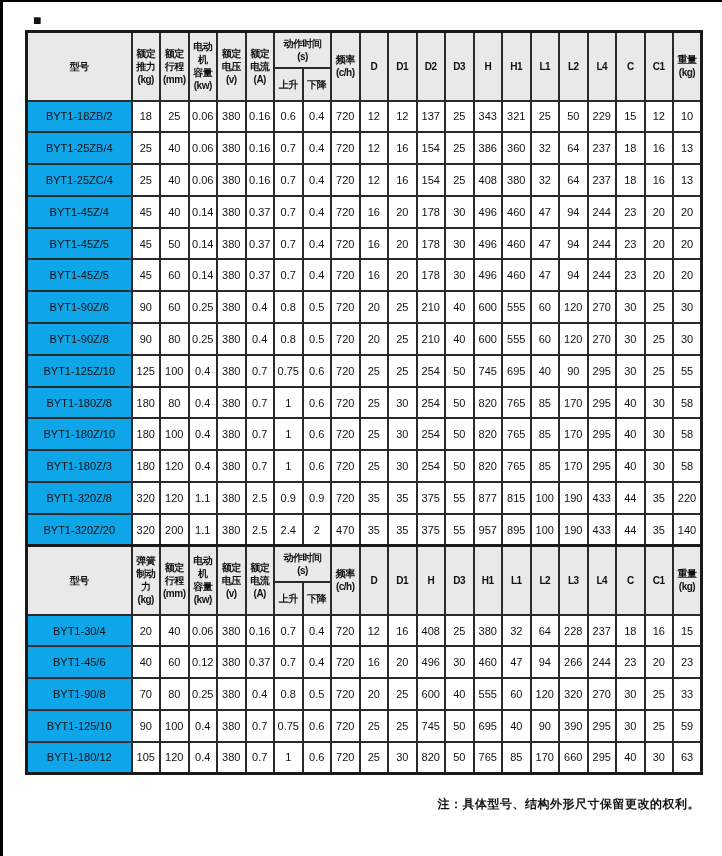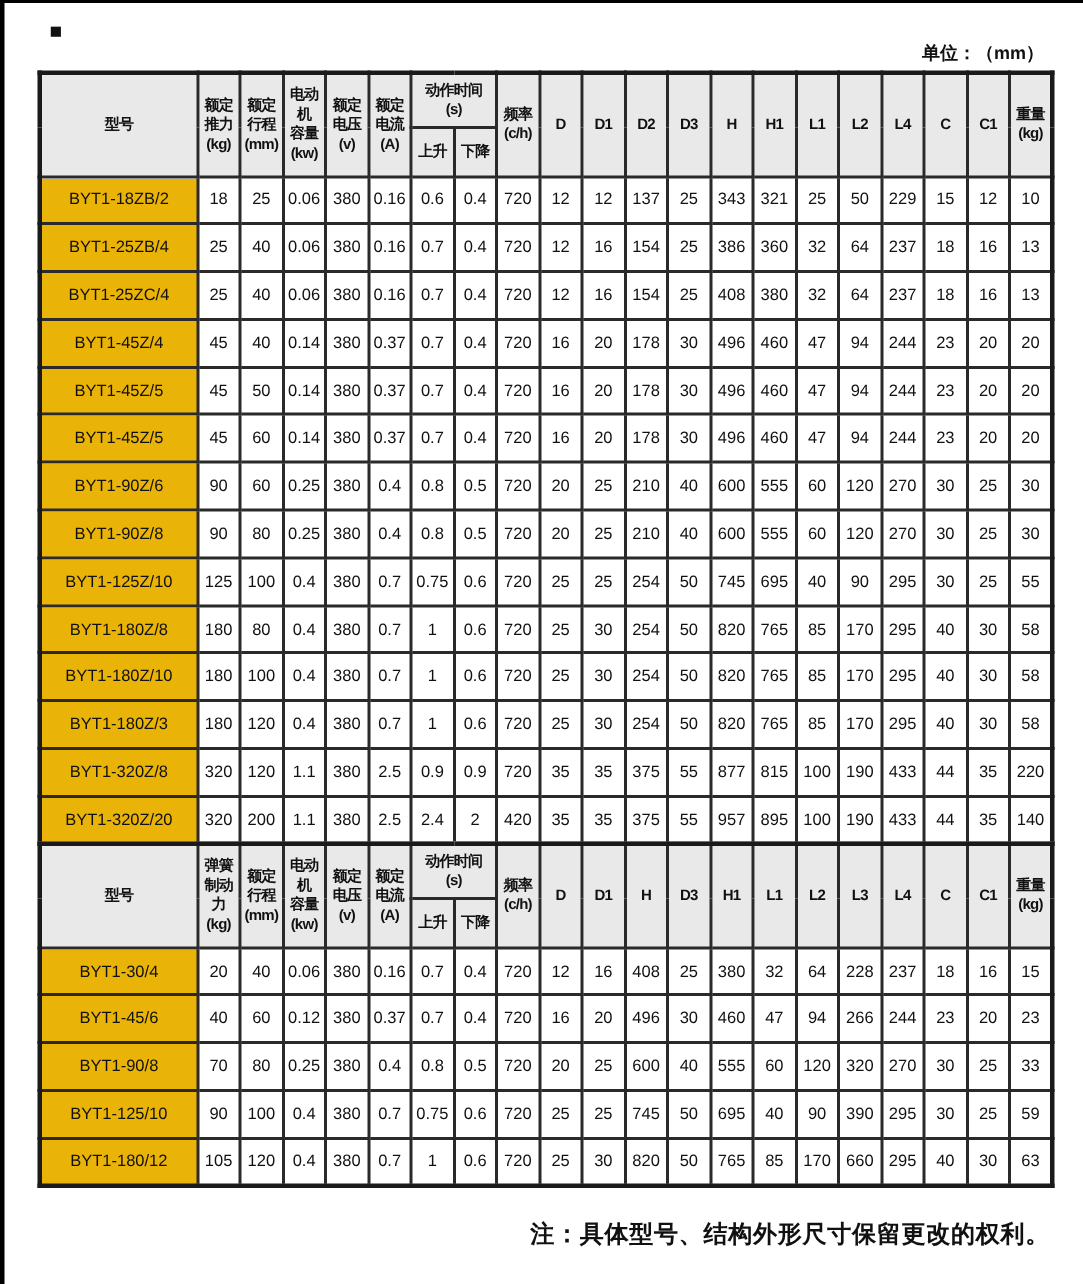--- a/index.html
+++ b/index.html
@@ -42,42 +42,41 @@
     font-weight:bold;
     font-size:10px;
     line-height:1.3;
     white-space:pre-line;
     letter-spacing:-0.5px;
     padding:1px 0;
   }
   thead tr.hrow1 th { height:36px; }
   thead tr.hrow2 th { height:33px;margin-top:38px; }
   tbody td { height:31.8px; font-size:11px; }
-  td.model { background:#eab308; font-size:11px; letter-spacing:0px; }
+  td.model { background:#0ea5e9; font-size:11px; letter-spacing:0px; }
   td.num { background:#ffffff; }
   col.c-model { width:105px; }
   .footnote {
     margin-top:21px;
     text-align:right;
     padding-right:22px;
-    font-size:16px;
+    font-size:12px;
     font-weight:bold;
     letter-spacing:0.5px;
   }
 </style>
 </head>
 <body>
 
 <div class="page">
 
   <div class="doc-header">
     <div class="doc-title">
       <span class="title-marker">■</span>
     </div>
-    <div class="unit-label">单位：（mm）</div>
   </div>
 
   <div class="tables">
       <table class="">
         <colgroup>
           <col class="c-model">
           <col>
           <col>
           <col>
           <col>
@@ -441,21 +440,21 @@
           </tr>
           <tr>
             <td class="model">BYT1-320Z/20</td>
             <td class="num">320</td>
             <td class="num">200</td>
             <td class="num">1.1</td>
             <td class="num">380</td>
             <td class="num">2.5</td>
             <td class="num">2.4</td>
             <td class="num">2</td>
-            <td class="num">420</td>
+            <td class="num">470</td>
             <td class="num">35</td>
             <td class="num">35</td>
             <td class="num">375</td>
             <td class="num">55</td>
             <td class="num">957</td>
             <td class="num">895</td>
             <td class="num">100</td>
             <td class="num">190</td>
             <td class="num">433</td>
             <td class="num">44</td>

